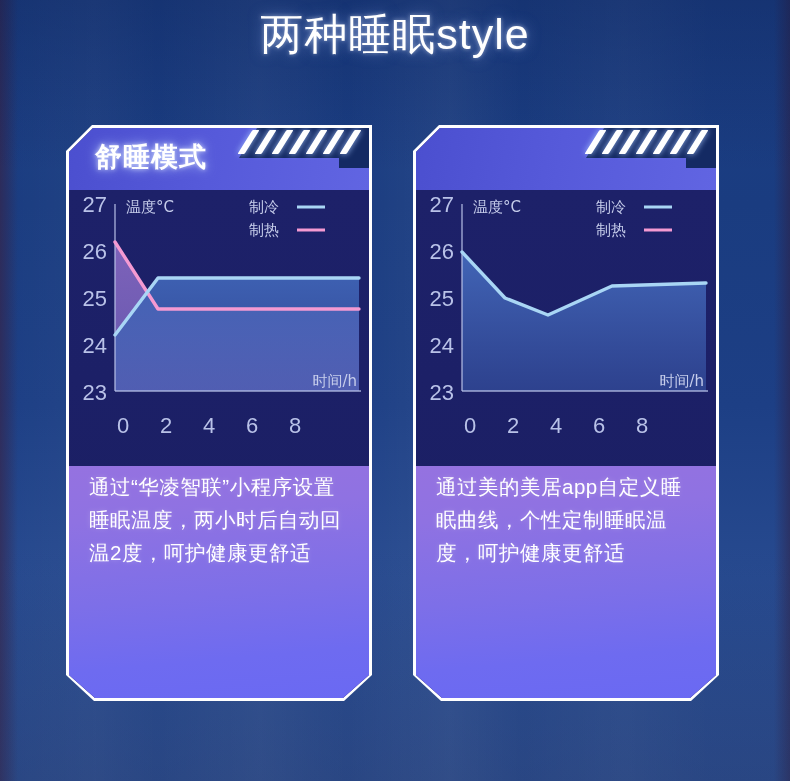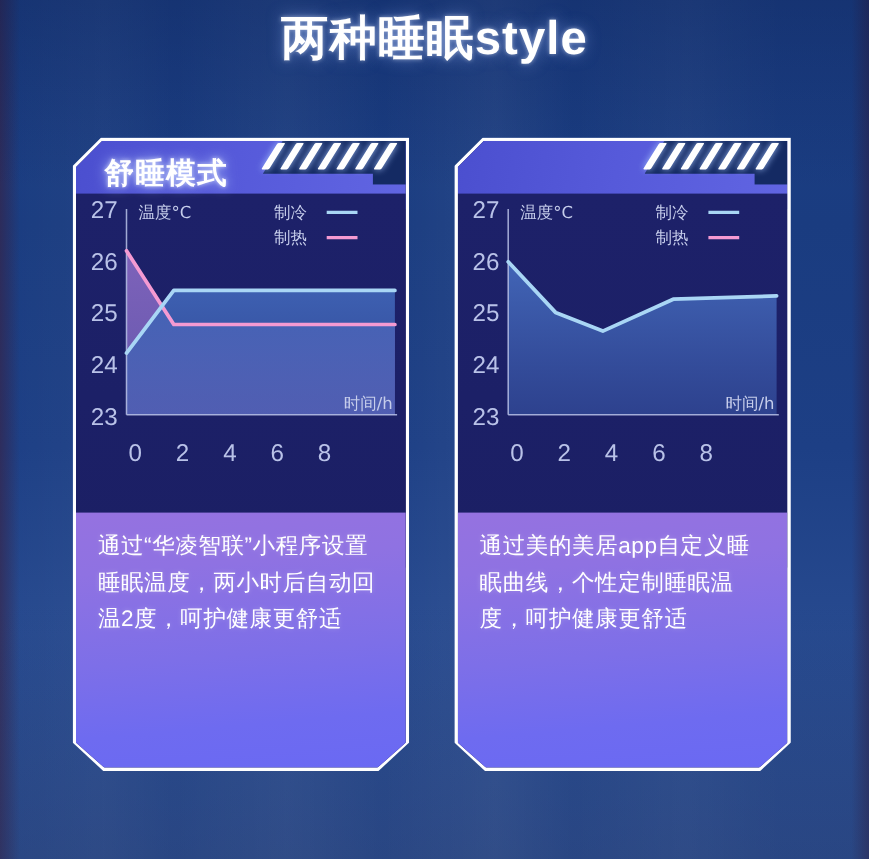--- a/index.html
+++ b/index.html
@@ -26,21 +26,21 @@
          rgba(255,255,255,.00) 90%),
       linear-gradient(180deg,#1b3f86 0%,#1a3c80 26%,#1d3f85 52%,#274a8f 74%,#2d4d8c 100%);
   }
   .bg::after{
     content:"";position:absolute;inset:0;
     background:linear-gradient(180deg, rgba(10,25,70,.30) 0%, rgba(10,25,70,0) 22%, rgba(10,25,70,0) 70%, rgba(30,50,105,.25) 100%);
   }
 
   .title{
     position:absolute;left:0;top:6px;width:790px;text-align:center;
-    color:#ffffff;font-size:43px;font-weight:bold;letter-spacing:1px;
+    color:#ffffff;font-size:43px;font-weight:normal;letter-spacing:1px;
     text-shadow:0 0 14px rgba(150,180,255,.55),0 0 4px rgba(255,255,255,.5);
   }
 
   .card{
     position:absolute;top:125px;width:306px;height:576px;
   }
   .card.left{left:66px;}
   .card.right{left:413px;}
   .card-border{
     position:absolute;inset:0;
@@ -75,29 +75,29 @@
     position:absolute;right:6px;top:2px;width:118px;height:24px;z-index:7;
   }
   .stripes span{
     position:absolute;top:0;width:7px;height:24px;background:#ffffff;
     transform:skewX(-32deg);
     box-shadow:0 0 6px rgba(170,200,255,.9);
     border-radius:1px;
   }
 
   .chart-zone{
-    position:absolute;left:0;top:48px;width:300px;height:340px;
+    position:absolute;left:0;top:62px;width:300px;height:340px;
     background:linear-gradient(180deg,#1d2169 0%,#1c2067 55%,#1b1f64 100%);
   }
 
   .caption{
     position:absolute;left:0;top:338px;width:300px;height:232px;
     background:linear-gradient(175deg,#9572e0 0%,#8f72e2 22%,#7d6fe8 55%,#6e6bf0 80%,#6a69f3 100%);
     box-sizing:border-box;
-    padding:14px 20px 0 20px;
+    padding:4px 20px 0 20px;
   }
   .caption p{
     margin:0;color:#ffffff;font-size:20.5px;line-height:33px;letter-spacing:.5px;
     text-shadow:0 0 5px rgba(255,255,255,.25);
   }
 
   svg{display:block;}
 </style>
 </head>
 <body>

